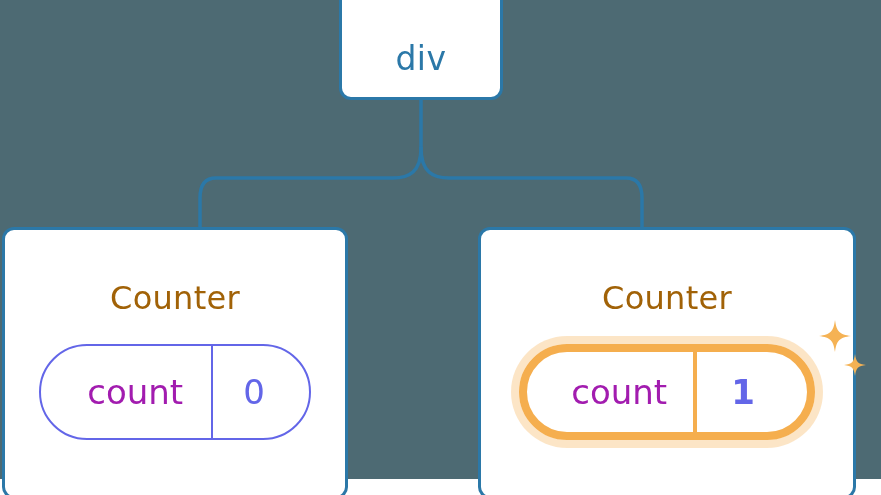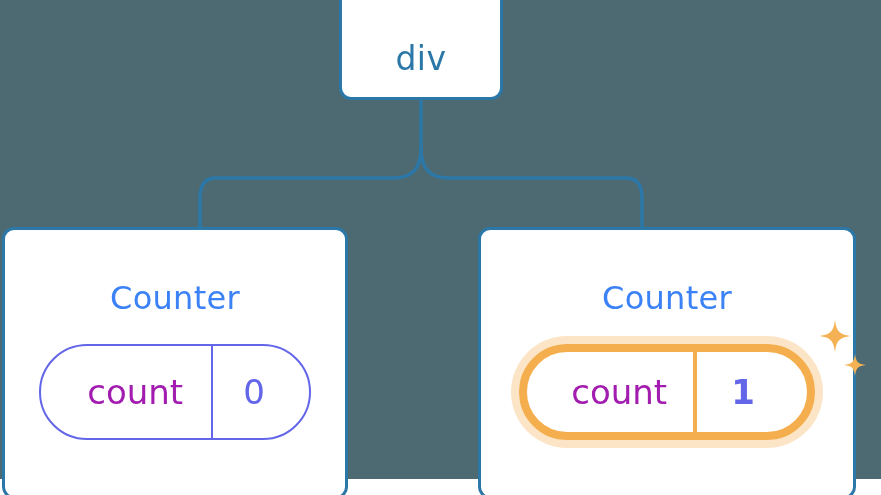--- a/index.html
+++ b/index.html
@@ -69,21 +69,21 @@
     height: 272px;
   }
   .card-right {
     left: 478px;
     top: 227px;
     width: 378px;
     height: 272px;
   }
   .card-title {
     font-size: 32px;
-    color: #3b82f6;
+    color: #a16207;
     letter-spacing: 0.3px;
     line-height: 1;
     margin-top: 52px;
   }
 
   
   .pill-wrap {
     position: relative;
     margin-top: 30px;
     display: inline-flex;

